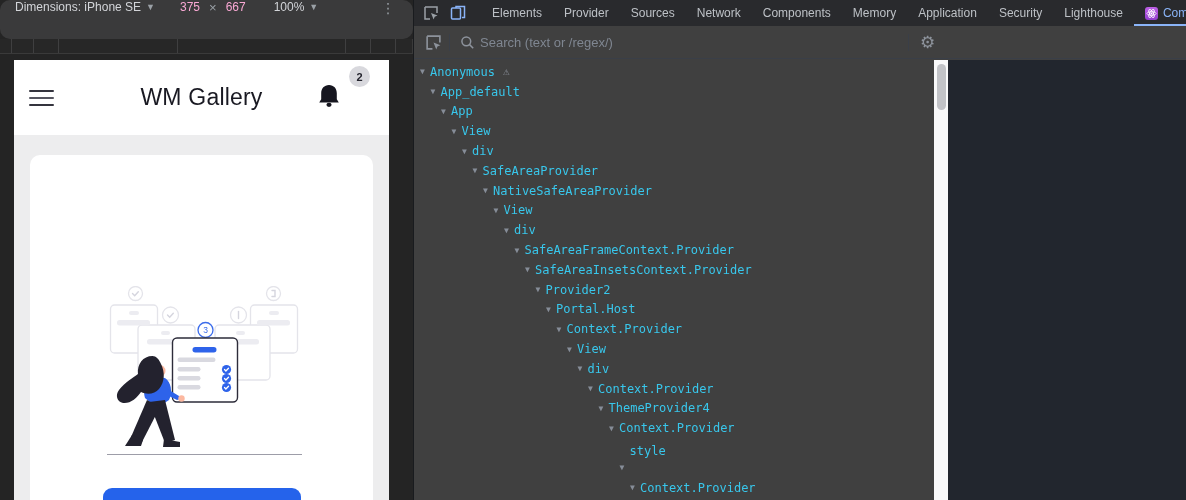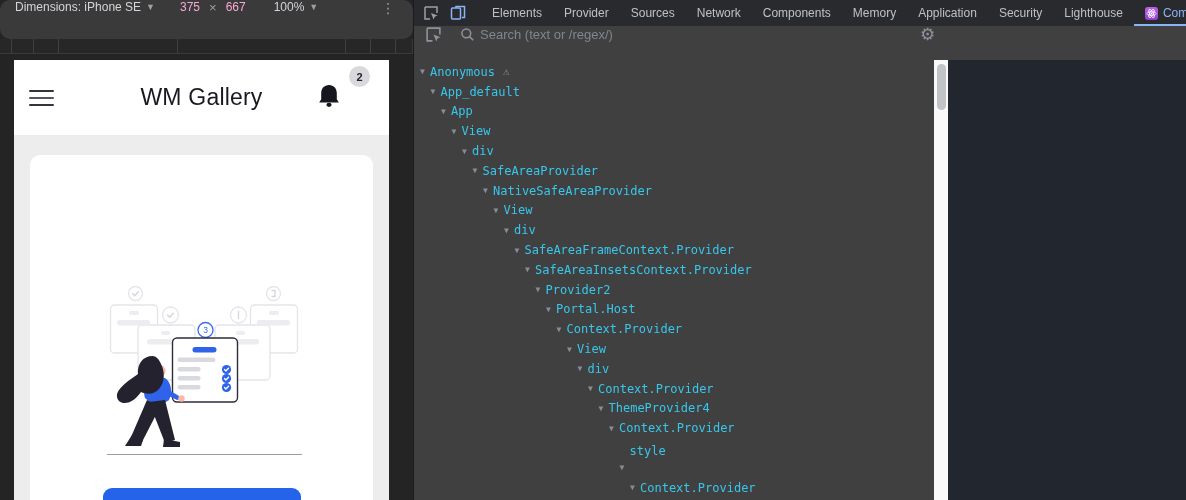--- a/index.html
+++ b/index.html
@@ -32,21 +32,21 @@
 
   
   .devtools { position: absolute; left: 413px; top: 0; width: 773px; height: 500px; background: #404040; border-left: 1px solid #191b1e; }
   .tabbar { height: 26px; background: #292a2d; display: flex; align-items: center; font-size: 12px; color: #bdc1c6; }
   .tb-icon { margin-left: 9px; display: flex; align-items: center; cursor: pointer; }
   .tb-sep { width: 1px; height: 16px; background: #47484a; margin: 0 6px 0 9px; }
   .tab { padding: 0 11px; height: 26px; display: flex; align-items: center; gap: 5px; cursor: pointer; white-space: nowrap; }
   .tab.active { color: #8ab4f8; box-shadow: inset 0 -2px 0 #8ab4f8; }
   .react-badge { width: 13px; height: 13px; border-radius: 3px; background: linear-gradient(#bd5fe6, #9340cf); display: flex; align-items: center; justify-content: center; }
 
-  .panel-toolbar { position: absolute; top: 18px; left: 0; width: 773px; height: 33px; border-bottom: 1px solid #3a3f48; }
+  .panel-toolbar { position: absolute; top: 26px; left: 0; width: 773px; height: 33px; border-bottom: 1px solid #3a3f48; }
   .pt-inspect { position: absolute; left: 11px; top: 8px; cursor: pointer; }
   .pt-sep1 { position: absolute; left: 35px; top: 8px; width: 1px; height: 17px; background: #3a3f48; }
   .pt-search-icon { position: absolute; left: 46px; top: 9px; }
   .pt-search-input { position: absolute; left: 66px; top: 0; width: 410px; height: 32px; background: transparent; border: none; outline: none; color: #d8dbe0; font-size: 13px; font-family: "Liberation Sans", sans-serif; }
   .pt-search-input::placeholder { color: #7f8691; }
   .pt-sep2 { position: absolute; left: 494px; top: 8px; width: 1px; height: 17px; background: #3a3f48; }
   .pt-gear { position: absolute; left: 506px; top: 4px; color: #8d939c; font-size: 17px; cursor: pointer; line-height: 25px; }
 
   .panel-content { position: absolute; top: 60px; left: 0; right: 0; bottom: 0; }
   .tree { position: absolute; left: 0; top: 2px; width: 520px; bottom: 0; overflow: hidden; font-family: "DejaVu Sans Mono", monospace; font-size: 12px; }

